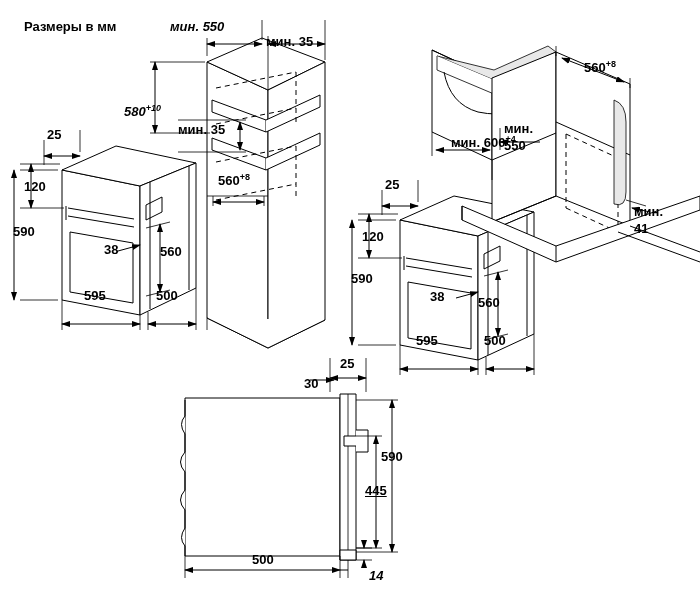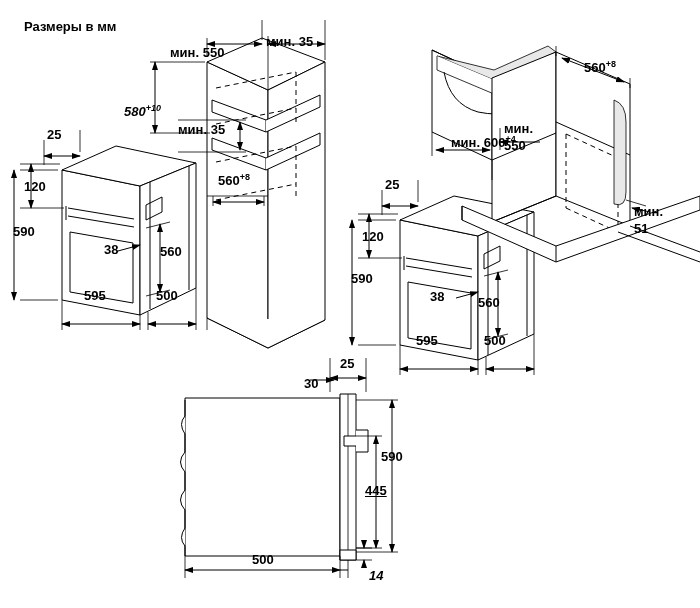--- a/index.html
+++ b/index.html
@@ -338,40 +338,40 @@
   <div class="lbl title" style="left:24px; top:20px;">Размеры в мм</div>
 
   <div class="lbl" style="left:47px; top:128px;">25</div>
   <div class="lbl" style="left:24px; top:180px;">120</div>
   <div class="lbl" style="left:13px; top:225px;">590</div>
   <div class="lbl" style="left:104px; top:243px;">38</div>
   <div class="lbl" style="left:160px; top:245px;">560</div>
   <div class="lbl" style="left:84px; top:289px;">595</div>
   <div class="lbl" style="left:156px; top:289px;">500</div>
 
-  <div class="lbl" style="left:170px; top:46px;">мин. 550</div>
+  <div class="lbl" style="left:170px; top:20px;font-style:italic;">мин. 550</div>
   <div class="lbl" style="left:266px; top:35px;">мин. 35</div>
   <div class="lbl" style="left:124px; top:104px;font-style:italic;"><span>580</span><span class="sup">+10</span></div>
   <div class="lbl" style="left:178px; top:123px;">мин. 35</div>
   <div class="lbl" style="left:218px; top:173px;"><span>560</span><span class="sup">+8</span></div>
 
   <div class="lbl" style="left:385px; top:178px;">25</div>
   <div class="lbl" style="left:362px; top:230px;">120</div>
   <div class="lbl" style="left:351px; top:272px;">590</div>
   <div class="lbl" style="left:430px; top:290px;">38</div>
   <div class="lbl" style="left:478px; top:296px;">560</div>
   <div class="lbl" style="left:416px; top:334px;">595</div>
   <div class="lbl" style="left:484px; top:334px;">500</div>
 
   <div class="lbl" style="left:584px; top:60px;"><span>560</span><span class="sup">+8</span></div>
   <div class="lbl" style="left:406px; top:135px;margin-left:45px;"><span>мин. 600</span><span class="sup">+4</span></div>
   <div class="lbl" style="left:504px; top:122px;">мин.</div>
   <div class="lbl" style="left:504px; top:139px;">550</div>
   <div class="lbl" style="left:634px; top:205px;">мин.</div>
-  <div class="lbl" style="left:634px; top:222px;">51</div>
+  <div class="lbl" style="left:634px; top:222px;">41</div>
 
   <div class="lbl" style="left:340px; top:357px;">25</div>
   <div class="lbl" style="left:304px; top:377px;">30</div>
   <div class="lbl" style="left:381px; top:450px;">590</div>
   <div class="lbl" style="left:365px; top:484px;text-decoration:underline;">445</div>
   <div class="lbl" style="left:369px; top:569px;font-style:italic;">14</div>
   <div class="lbl" style="left:252px; top:553px;">500</div>
 
 
 </div>

